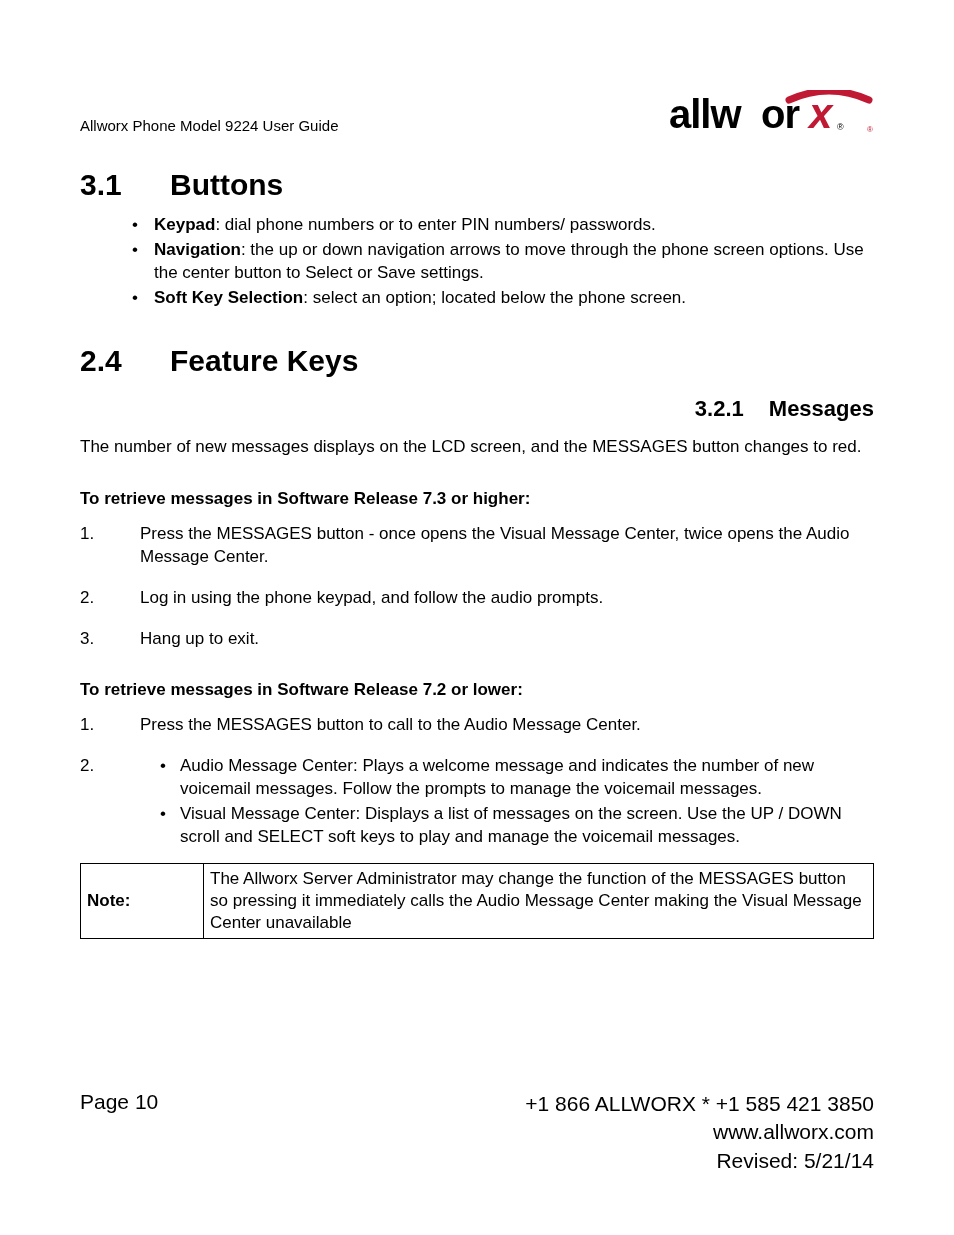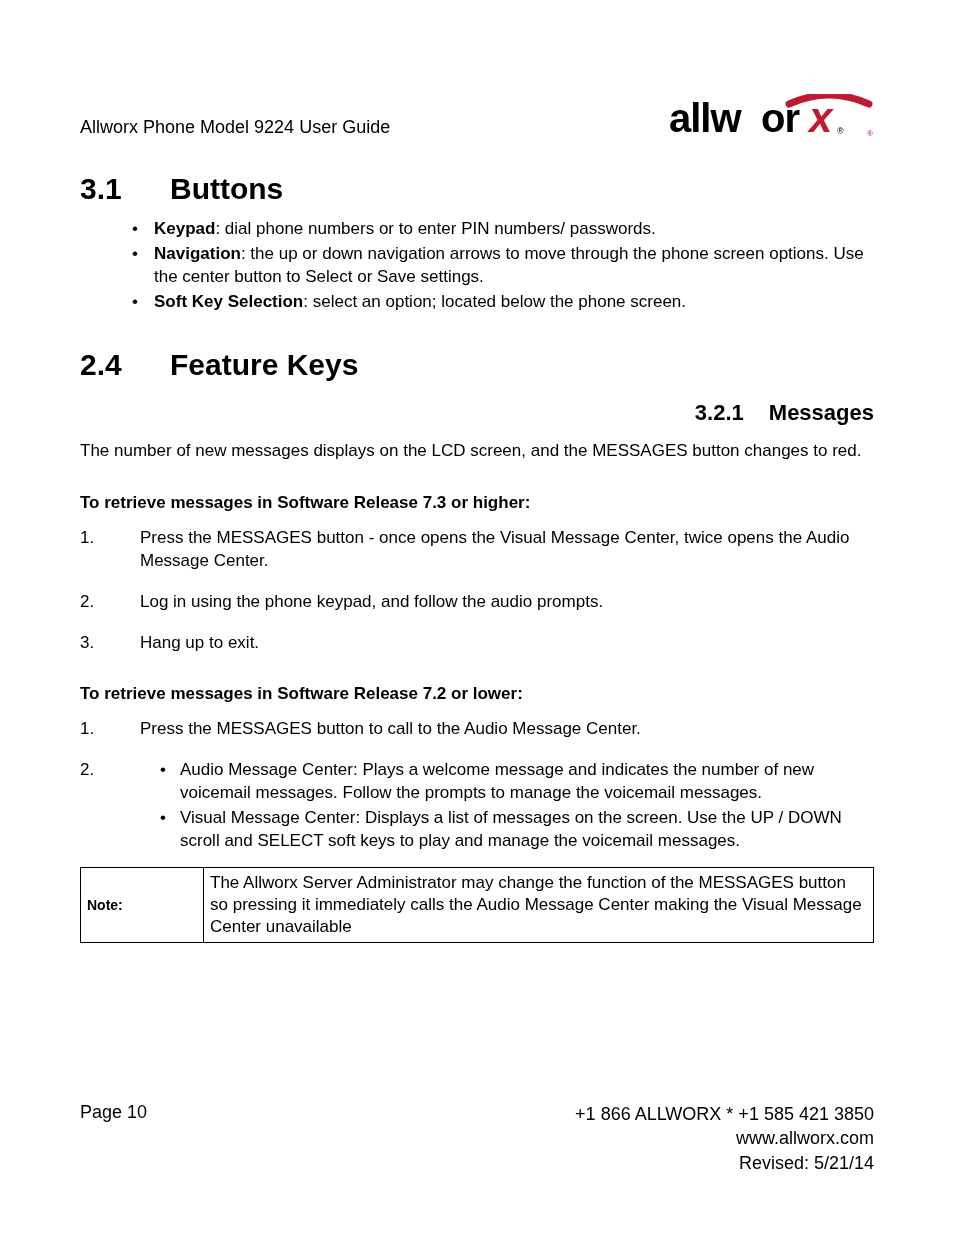--- a/index.html
+++ b/index.html
@@ -17,21 +17,21 @@
     padding: 80px 80px 40px 80px;
     position: relative;
   }
   .header-row {
     display: flex;
     justify-content: space-between;
     align-items: flex-end;
     margin-bottom: 28px;
   }
   .header-title {
-    font-size: 18px;
+    font-size: 15px;
     margin-top: 37px;
   }
   .logo-wrap {
     position: relative;
   }
   .logo-wrap svg {
     display: block;
   }
   h1 {
     font-size: 30px;
@@ -121,28 +121,28 @@
   table.note td {
     border: 1px solid #000;
     padding: 4px 6px;
     font-size: 17px;
     line-height: 1.3;
     vertical-align: middle;
   }
   table.note td.label {
     font-weight: bold;
     width: 110px;
-    font-size: 14px;
+    font-size: 17px;
   }
   .footer {
     position: absolute;
     bottom: 60px;
     left: 80px;
     right: 80px;
-    font-size: 18px;
+    font-size: 21px;
     display: flex;
     justify-content: space-between;
     align-items: flex-start;
   }
   .footer-right {
     text-align: right;
     line-height: 1.35;
   }
   .b { font-weight: bold; }
 </style>

